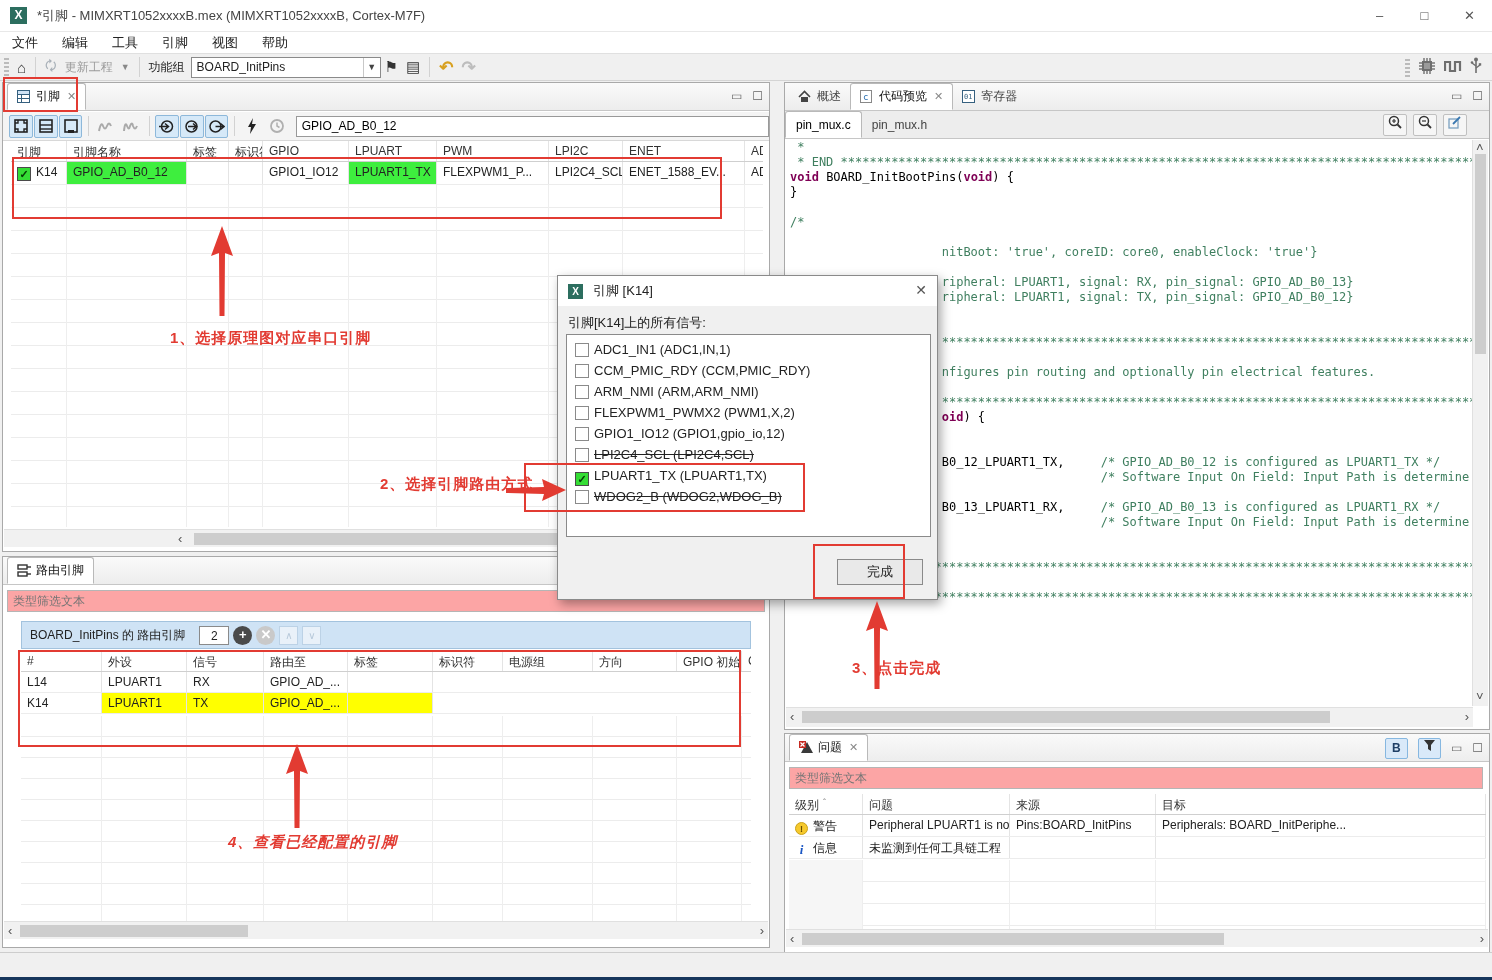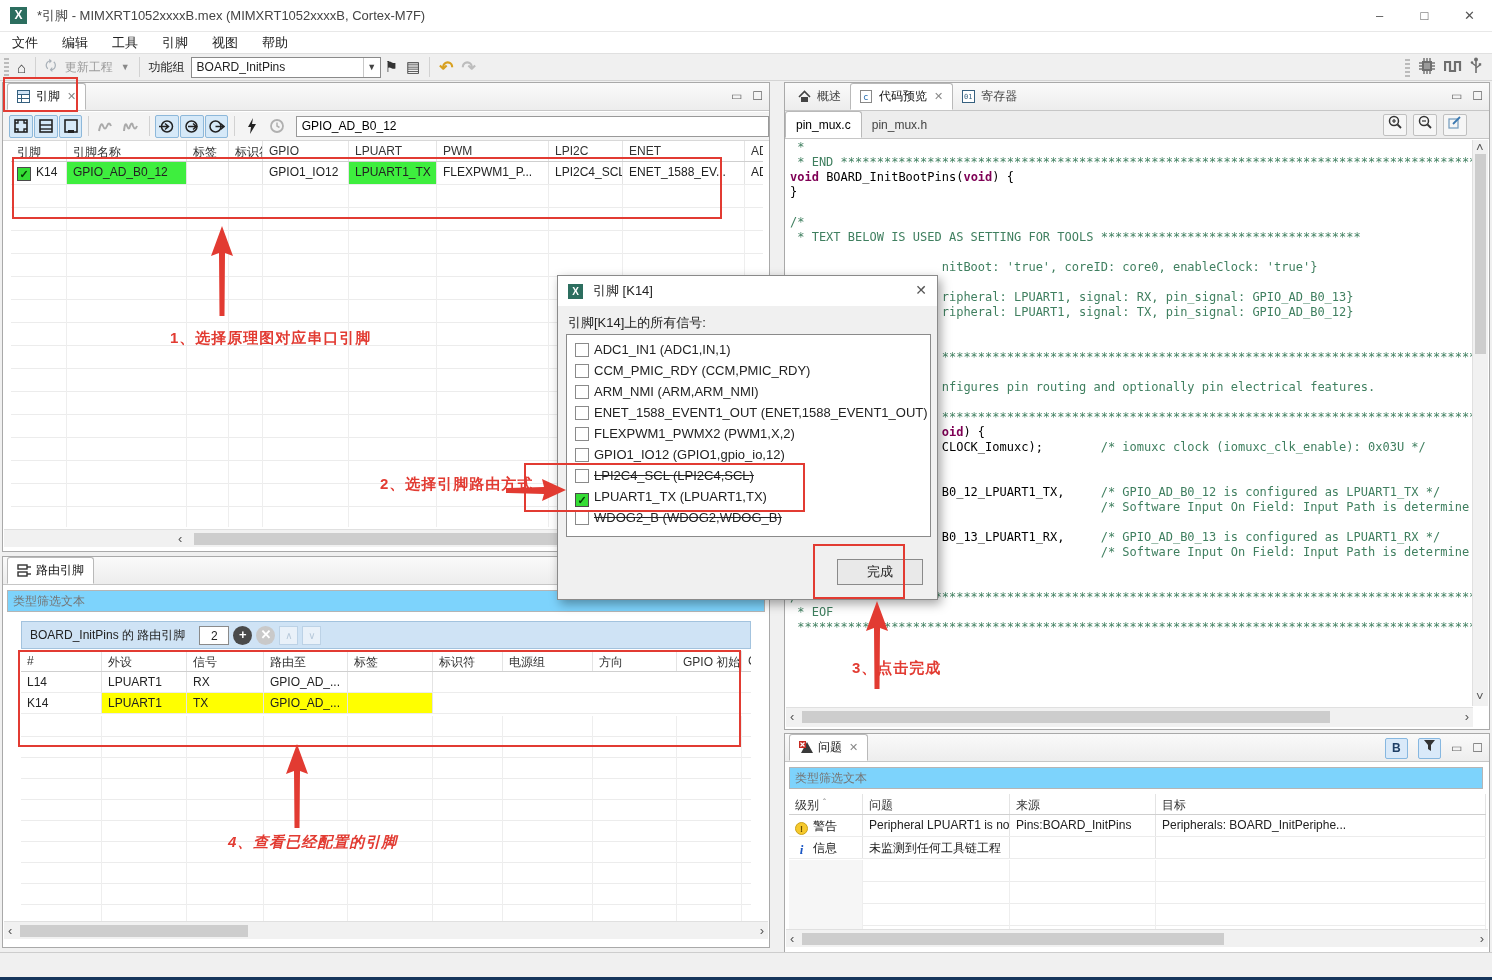--- a/index.html
+++ b/index.html
@@ -58,21 +58,21 @@
   .vline { position:absolute; top:0; bottom:0; width:1px; background:#eeeeee; }
 
   
   .hscroll { position:absolute; background:#f1f1f1; border-top:1px solid #e0e0e0; }
   .hscroll .thumb { position:absolute; top:3px; height:12px; background:#cdcdcd; }
   .sb-ar { position:absolute; top:1px; color:#555; font-size:13px; line-height:16px; }
   .vscroll { position:absolute; background:#f1f1f1; border-left:1px solid #e0e0e0; }
   .vscroll .thumb { position:absolute; left:2px; width:11px; background:#cdcdcd; }
 
   
-  #routed-filter, #prob-filter { position:absolute; height:22px; border:1px solid #b5b5b5; font-size:12px; padding:0 5px; font-family:"Liberation Sans",sans-serif; color:#333; background:#7dd3fc; }
+  #routed-filter, #prob-filter { position:absolute; height:22px; border:1px solid #b5b5b5; font-size:12px; padding:0 5px; font-family:"Liberation Sans",sans-serif; color:#333; background:#fca5a5; }
   #routed-headerbar { position:absolute; left:18px; top:64px; width:730px; height:28px; background:#cfe3f5; border:1px solid #a3c3de; display:flex; align-items:center; padding-left:8px; }
   #routed-count { width:30px; height:19px; background:#fff; border:1px solid #8a8a8a; text-align:center; line-height:18px; margin-left:14px; }
   .mini-btn { width:19px; height:19px; margin-left:4px; border-radius:10px; color:#fff; text-align:center; line-height:18px; font-weight:bold; font-size:13px; }
   .mini-add { background:#4a4a4a; }
   .mini-del { background:#c9c9c9; }
   .mini-ud { width:19px; height:19px; margin-left:4px; background:#e9f1f9; border:1px solid #bcd2e6; color:#b7c9da; text-align:center; line-height:17px; font-size:10px; }
 
   
   .subtabbar { position:absolute; left:0; top:28px; right:0; height:28px; background:#ededed; border-bottom:1px solid #c6c6c6; display:flex; align-items:flex-end; }
   .subtab { height:27px; padding:0 10px; display:flex; align-items:center; color:#444; }
@@ -394,35 +394,33 @@
             <line x1="5" y1="9" x2="12" y2="2" stroke="#3a78b0" stroke-width="1.8"></line>
           </svg></span>
     </div>
     <div id="code-area">
         <div class="cl"><span class="seg-c"> *</span></div>
         <div class="cl"><span class="seg-c"> * END ****************************************************************************************</span></div>
         <div class="cl"><span class="seg-k">void</span><span class="seg-p"> BOARD_InitBootPins(</span><span class="seg-k">void</span><span class="seg-p">) {</span></div>
         <div class="cl"><span class="seg-p">}</span></div>
         <div class="cl">&nbsp;</div>
         <div class="cl"><span class="seg-c">/*</span></div>
-        <div class="cl"><span class="seg-c"> * TEXT BELOW IS USED AS SETTING FOR TOOLS ************************************</span></div>
         <div class="cl">&nbsp;</div>
         <div class="cl"><span class="seg-c">                     nitBoot: 'true', coreID: core0, enableClock: 'true'}</span></div>
         <div class="cl">&nbsp;</div>
         <div class="cl"><span class="seg-c">                     ripheral: LPUART1, signal: RX, pin_signal: GPIO_AD_B0_13}</span></div>
         <div class="cl"><span class="seg-c">                     ripheral: LPUART1, signal: TX, pin_signal: GPIO_AD_B0_12}</span></div>
         <div class="cl">&nbsp;</div>
         <div class="cl">&nbsp;</div>
         <div class="cl"><span class="seg-c">                     ***************************************************************************</span></div>
         <div class="cl">&nbsp;</div>
         <div class="cl"><span class="seg-c">                     nfigures pin routing and optionally pin electrical features.</span></div>
         <div class="cl">&nbsp;</div>
         <div class="cl"><span class="seg-c">                     ***************************************************************************</span></div>
         <div class="cl"><span class="seg-p">                     </span><span class="seg-k">oid</span><span class="seg-p">) {</span></div>
-        <div class="cl"><span class="seg-p">                     CLOCK_Iomuxc);        </span><span class="seg-c">/* iomuxc clock (iomuxc_clk_enable): 0x03U */</span></div>
         <div class="cl">&nbsp;</div>
         <div class="cl">&nbsp;</div>
         <div class="cl"><span class="seg-p">                     B0_12_LPUART1_TX,     </span><span class="seg-c">/* GPIO_AD_B0_12 is configured as LPUART1_TX */</span></div>
         <div class="cl"><span class="seg-c">                                           /* Software Input On Field: Input Path is determine</span></div>
         <div class="cl">&nbsp;</div>
         <div class="cl"><span class="seg-p">                     B0_13_LPUART1_RX,     </span><span class="seg-c">/* GPIO_AD_B0_13 is configured as LPUART1_RX */</span></div>
         <div class="cl"><span class="seg-p">    0U);                                   </span><span class="seg-c">/* Software Input On Field: Input Path is determine</span></div>
         <div class="cl"><span class="seg-p">}</span></div>
         <div class="cl">&nbsp;</div>
         <div class="cl"><span class="seg-c">/***********************************************************************************************</span></div>
@@ -487,21 +485,20 @@
     <div id="dlg-titlebar">
       <span class="app-icon" style="width:15px;height:15px;line-height:15px;font-size:10px;">X</span>
       <span id="dlg-title">引脚 [K14]</span>
       <span id="dlg-close">✕</span>
     </div>
     <div id="dlg-label">引脚[K14]上的所有信号:</div>
     <div id="dlg-list">
         <div class="sig-item"><span class="cb"></span><span class="sig-label">ADC1_IN1 (ADC1,IN,1)</span></div>
         <div class="sig-item"><span class="cb"></span><span class="sig-label">CCM_PMIC_RDY (CCM,PMIC_RDY)</span></div>
         <div class="sig-item"><span class="cb"></span><span class="sig-label">ARM_NMI (ARM,ARM_NMI)</span></div>
-        <div class="sig-item"><span class="cb"></span><span class="sig-label">ENET_1588_EVENT1_OUT (ENET,1588_EVENT1_OUT)</span></div>
         <div class="sig-item"><span class="cb"></span><span class="sig-label">FLEXPWM1_PWMX2 (PWM1,X,2)</span></div>
         <div class="sig-item"><span class="cb"></span><span class="sig-label">GPIO1_IO12 (GPIO1,gpio_io,12)</span></div>
         <div class="sig-item"><span class="cb"></span><span class="sig-label strike">LPI2C4_SCL (LPI2C4,SCL)</span></div>
         <div class="sig-item"><span class="cb checked">✓</span><span class="sig-label">LPUART1_TX (LPUART1,TX)</span></div>
         <div class="sig-item"><span class="cb"></span><span class="sig-label strike">WDOG2_B (WDOG2,WDOG_B)</span></div>
       </div>
     <button id="dlg-done">完成</button>
   </div>
 
   <div class="anno-box" style="left:3px;top:77px;width:75px;height:35px;"></div>

